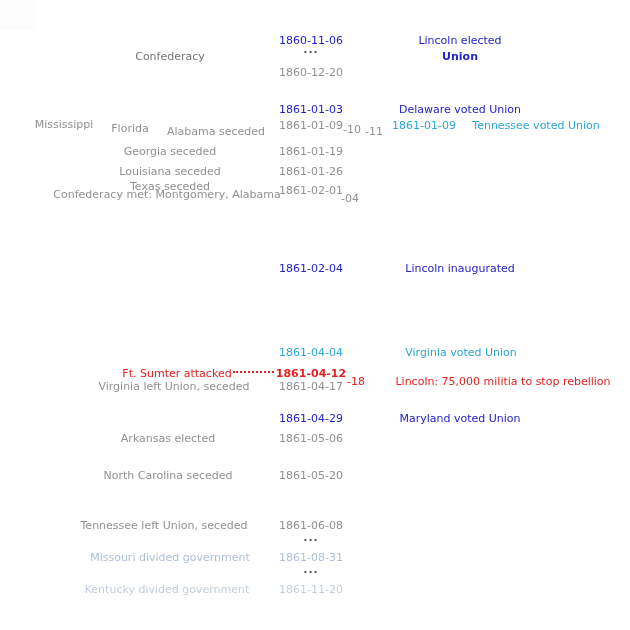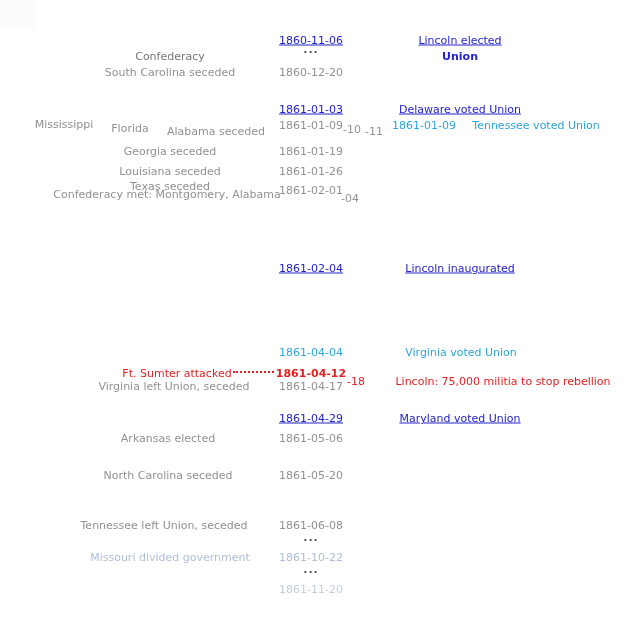--- a/index.html
+++ b/index.html
@@ -10,21 +10,21 @@
     font-family:"DejaVu Sans","Liberation Sans",sans-serif;
     font-size:11px;
     overflow:hidden;
   }
   .t{
     position:absolute;
     transform:translate(-50%,-50%);
     white-space:nowrap;
     line-height:13px;
   }
-  .blue{color:var(--blue);text-decoration:underline;}
+  .blue{color:var(--blue);}
   .blue-bold{color:var(--blue);font-weight:bold;}
   .cyan{color:var(--cyan);}
   .red{color:var(--red);}
   .red-bold{color:var(--red);font-weight:bold;}
   .gray{color:var(--gray);}
   .hdr-gray{color:var(--header_gray);font-weight:normal;}
   .dots{color:var(--dots_gray);font-weight:bold;letter-spacing:1px;}
   .fade1{color:var(--light_steel);}
   .fade2{color:var(--lighter_steel);}
   .leader{
@@ -44,21 +44,20 @@
 <div class="canvas">
 
   <div class="corner"></div>
 
   <span class="t blue" style="left:311px;top:40px">1860-11-06</span>
   <span class="t blue" style="left:460px;top:40px">Lincoln elected</span>
   <span class="t hdr-gray" style="left:170px;top:56px">Confederacy</span>
   <span class="t dots" style="left:311px;top:49px">...</span>
   <span class="t blue-bold" style="left:460px;top:56px">Union</span>
 
-  <span class="t gray" style="left:170px;top:72px">South Carolina seceded</span>
   <span class="t gray" style="left:311px;top:72px">1860-12-20</span>
 
   <span class="t blue" style="left:311px;top:109px">1861-01-03</span>
   <span class="t blue" style="left:460px;top:109px">Delaware voted Union</span>
 
   <span class="t gray" style="left:64px;top:124px">Mississippi</span>
   <span class="t gray" style="left:130px;top:128px">Florida</span>
   <span class="t gray" style="left:216px;top:131px">Alabama seceded</span>
   <span class="t gray" style="left:311px;top:125px">1861-01-09</span>
   <span class="t gray" style="left:352px;top:129px">-10</span>
@@ -99,19 +98,20 @@
 
   <span class="t gray" style="left:168px;top:475px">North Carolina seceded</span>
   <span class="t gray" style="left:311px;top:475px">1861-05-20</span>
 
   <span class="t gray" style="left:164px;top:525px">Tennessee left Union, seceded</span>
   <span class="t gray" style="left:311px;top:525px">1861-06-08</span>
 
   <span class="t dots" style="left:311px;top:537px">...</span>
 
   <span class="t fade1" style="left:170px;top:557px">Missouri divided government</span>
-  <span class="t fade1" style="left:311px;top:557px">1861-10-22</span>
+  <span class="t fade1" style="left:311px;top:557px">1861-08-31</span>
 
   <span class="t dots" style="left:311px;top:569px">...</span>
 
+  <span class="t fade2" style="left:167px;top:589px">Kentucky divided government</span>
   <span class="t fade2" style="left:311px;top:589px">1861-11-20</span>
 
 </div>
 
 </body></html>

